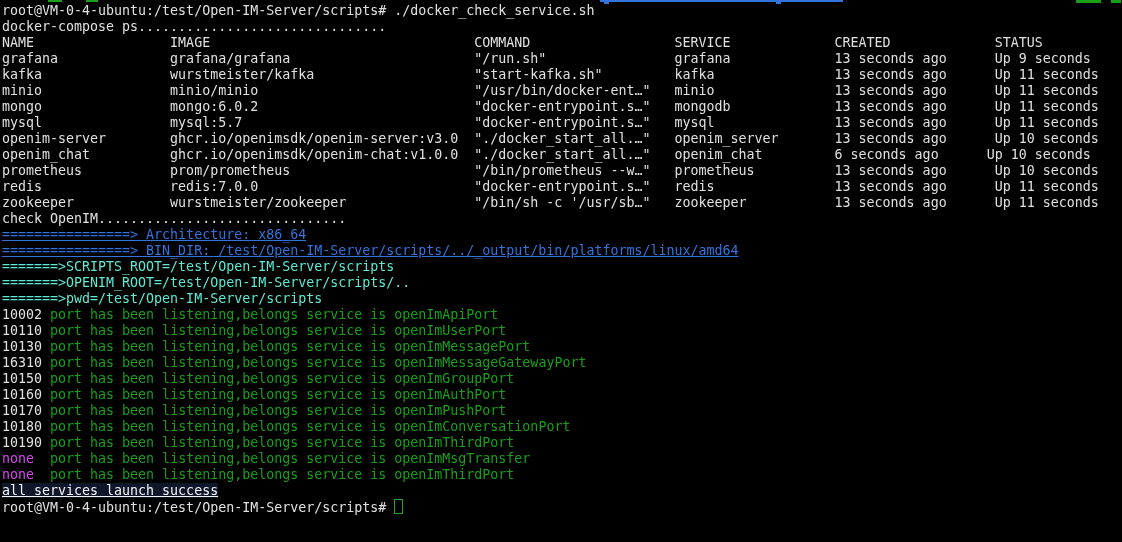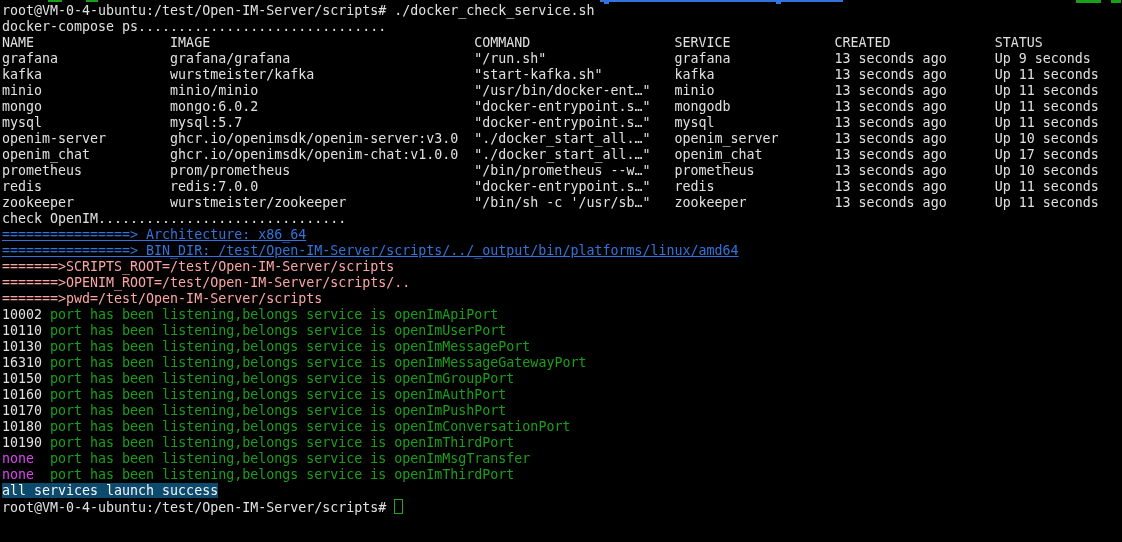--- a/index.html
+++ b/index.html
@@ -11,23 +11,23 @@
     position:relative; width:1122px; height:542px;
     font-family:"DejaVu Sans Mono", monospace;
     font-size:13.3px; line-height:16px;
     color:#e0e0e0; background:#000000;
   }
   #lines { position:absolute; top:3px; left:2px; }
   .line { height:16px; white-space:pre; }
   .fg     { color:#e0e0e0; }
   .green  { color:#18a018; }
   .blue   { color:#3273dc;text-decoration:underline; }
-  .yellow { color:#fca5a5;margin-top:16px; }
+  .yellow { color:#5eead4;margin-top:16px; }
   .olive  { color:#d946ef; }
-  .success{ background:#0c4a6e; color:#f5f5f5; }
+  .success{ background:#0f172a; color:#f5f5f5;text-decoration:underline; }
   .frag   { position:absolute; top:0; }
   .frag.green { background:#18a018; }
   .frag.blue  { background:#3273dc; }
   .cursor {
     display:inline-block; width:7px; height:13px;
     border:1px solid #22a522; margin-bottom:-2px;
     background:transparent;
   }
 </style>
 </head>
@@ -46,21 +46,21 @@
   <div id="lines">
       <div class="line"><span class="fg">root@VM-0-4-ubuntu:/test/Open-IM-Server/scripts# ./docker_check_service.sh</span></div>
       <div class="line"><span class="fg">docker-compose ps...............................</span></div>
       <div class="line"><span class="fg">NAME                 IMAGE                                 COMMAND                  SERVICE             CREATED             STATUS</span></div>
       <div class="line"><span class="fg">grafana              grafana/grafana                       "/run.sh"                grafana             13 seconds ago      Up 9 seconds</span></div>
       <div class="line"><span class="fg">kafka                wurstmeister/kafka                    "start-kafka.sh"         kafka               13 seconds ago      Up 11 seconds</span></div>
       <div class="line"><span class="fg">minio                minio/minio                           "/usr/bin/docker-ent…"   minio               13 seconds ago      Up 11 seconds</span></div>
       <div class="line"><span class="fg">mongo                mongo:6.0.2                           "docker-entrypoint.s…"   mongodb             13 seconds ago      Up 11 seconds</span></div>
       <div class="line"><span class="fg">mysql                mysql:5.7                             "docker-entrypoint.s…"   mysql               13 seconds ago      Up 11 seconds</span></div>
       <div class="line"><span class="fg">openim-server        ghcr.io/openimsdk/openim-server:v3.0  "./docker_start_all.…"   openim_server       13 seconds ago      Up 10 seconds</span></div>
-      <div class="line"><span class="fg">openim_chat          ghcr.io/openimsdk/openim-chat:v1.0.0  "./docker_start_all.…"   openim_chat         13 seconds ago      Up 17 seconds</span></div>
+      <div class="line"><span class="fg">openim_chat          ghcr.io/openimsdk/openim-chat:v1.0.0  "./docker_start_all.…"   openim_chat         6 seconds ago      Up 10 seconds</span></div>
       <div class="line"><span class="fg">prometheus           prom/prometheus                       "/bin/prometheus --w…"   prometheus          13 seconds ago      Up 10 seconds</span></div>
       <div class="line"><span class="fg">redis                redis:7.0.0                           "docker-entrypoint.s…"   redis               13 seconds ago      Up 11 seconds</span></div>
       <div class="line"><span class="fg">zookeeper            wurstmeister/zookeeper                "/bin/sh -c '/usr/sb…"   zookeeper           13 seconds ago      Up 11 seconds</span></div>
       <div class="line"><span class="fg">check OpenIM...............................</span></div>
       <div class="line"><span class="blue">================&gt; Architecture: x86_64</span></div>
       <div class="line"><span class="blue">================&gt; BIN_DIR: /test/Open-IM-Server/scripts/../_output/bin/platforms/linux/amd64</span></div>
       <div class="line"><span class="yellow">=======&gt;SCRIPTS_ROOT=/test/Open-IM-Server/scripts</span></div>
       <div class="line"><span class="yellow">=======&gt;OPENIM_ROOT=/test/Open-IM-Server/scripts/..</span></div>
       <div class="line"><span class="yellow">=======&gt;pwd=/test/Open-IM-Server/scripts</span></div>
       <div class="line"><span class="fg">10002 </span><span class="green">port has been listening,belongs service is </span><span class="green">openImApiPort</span></div>

